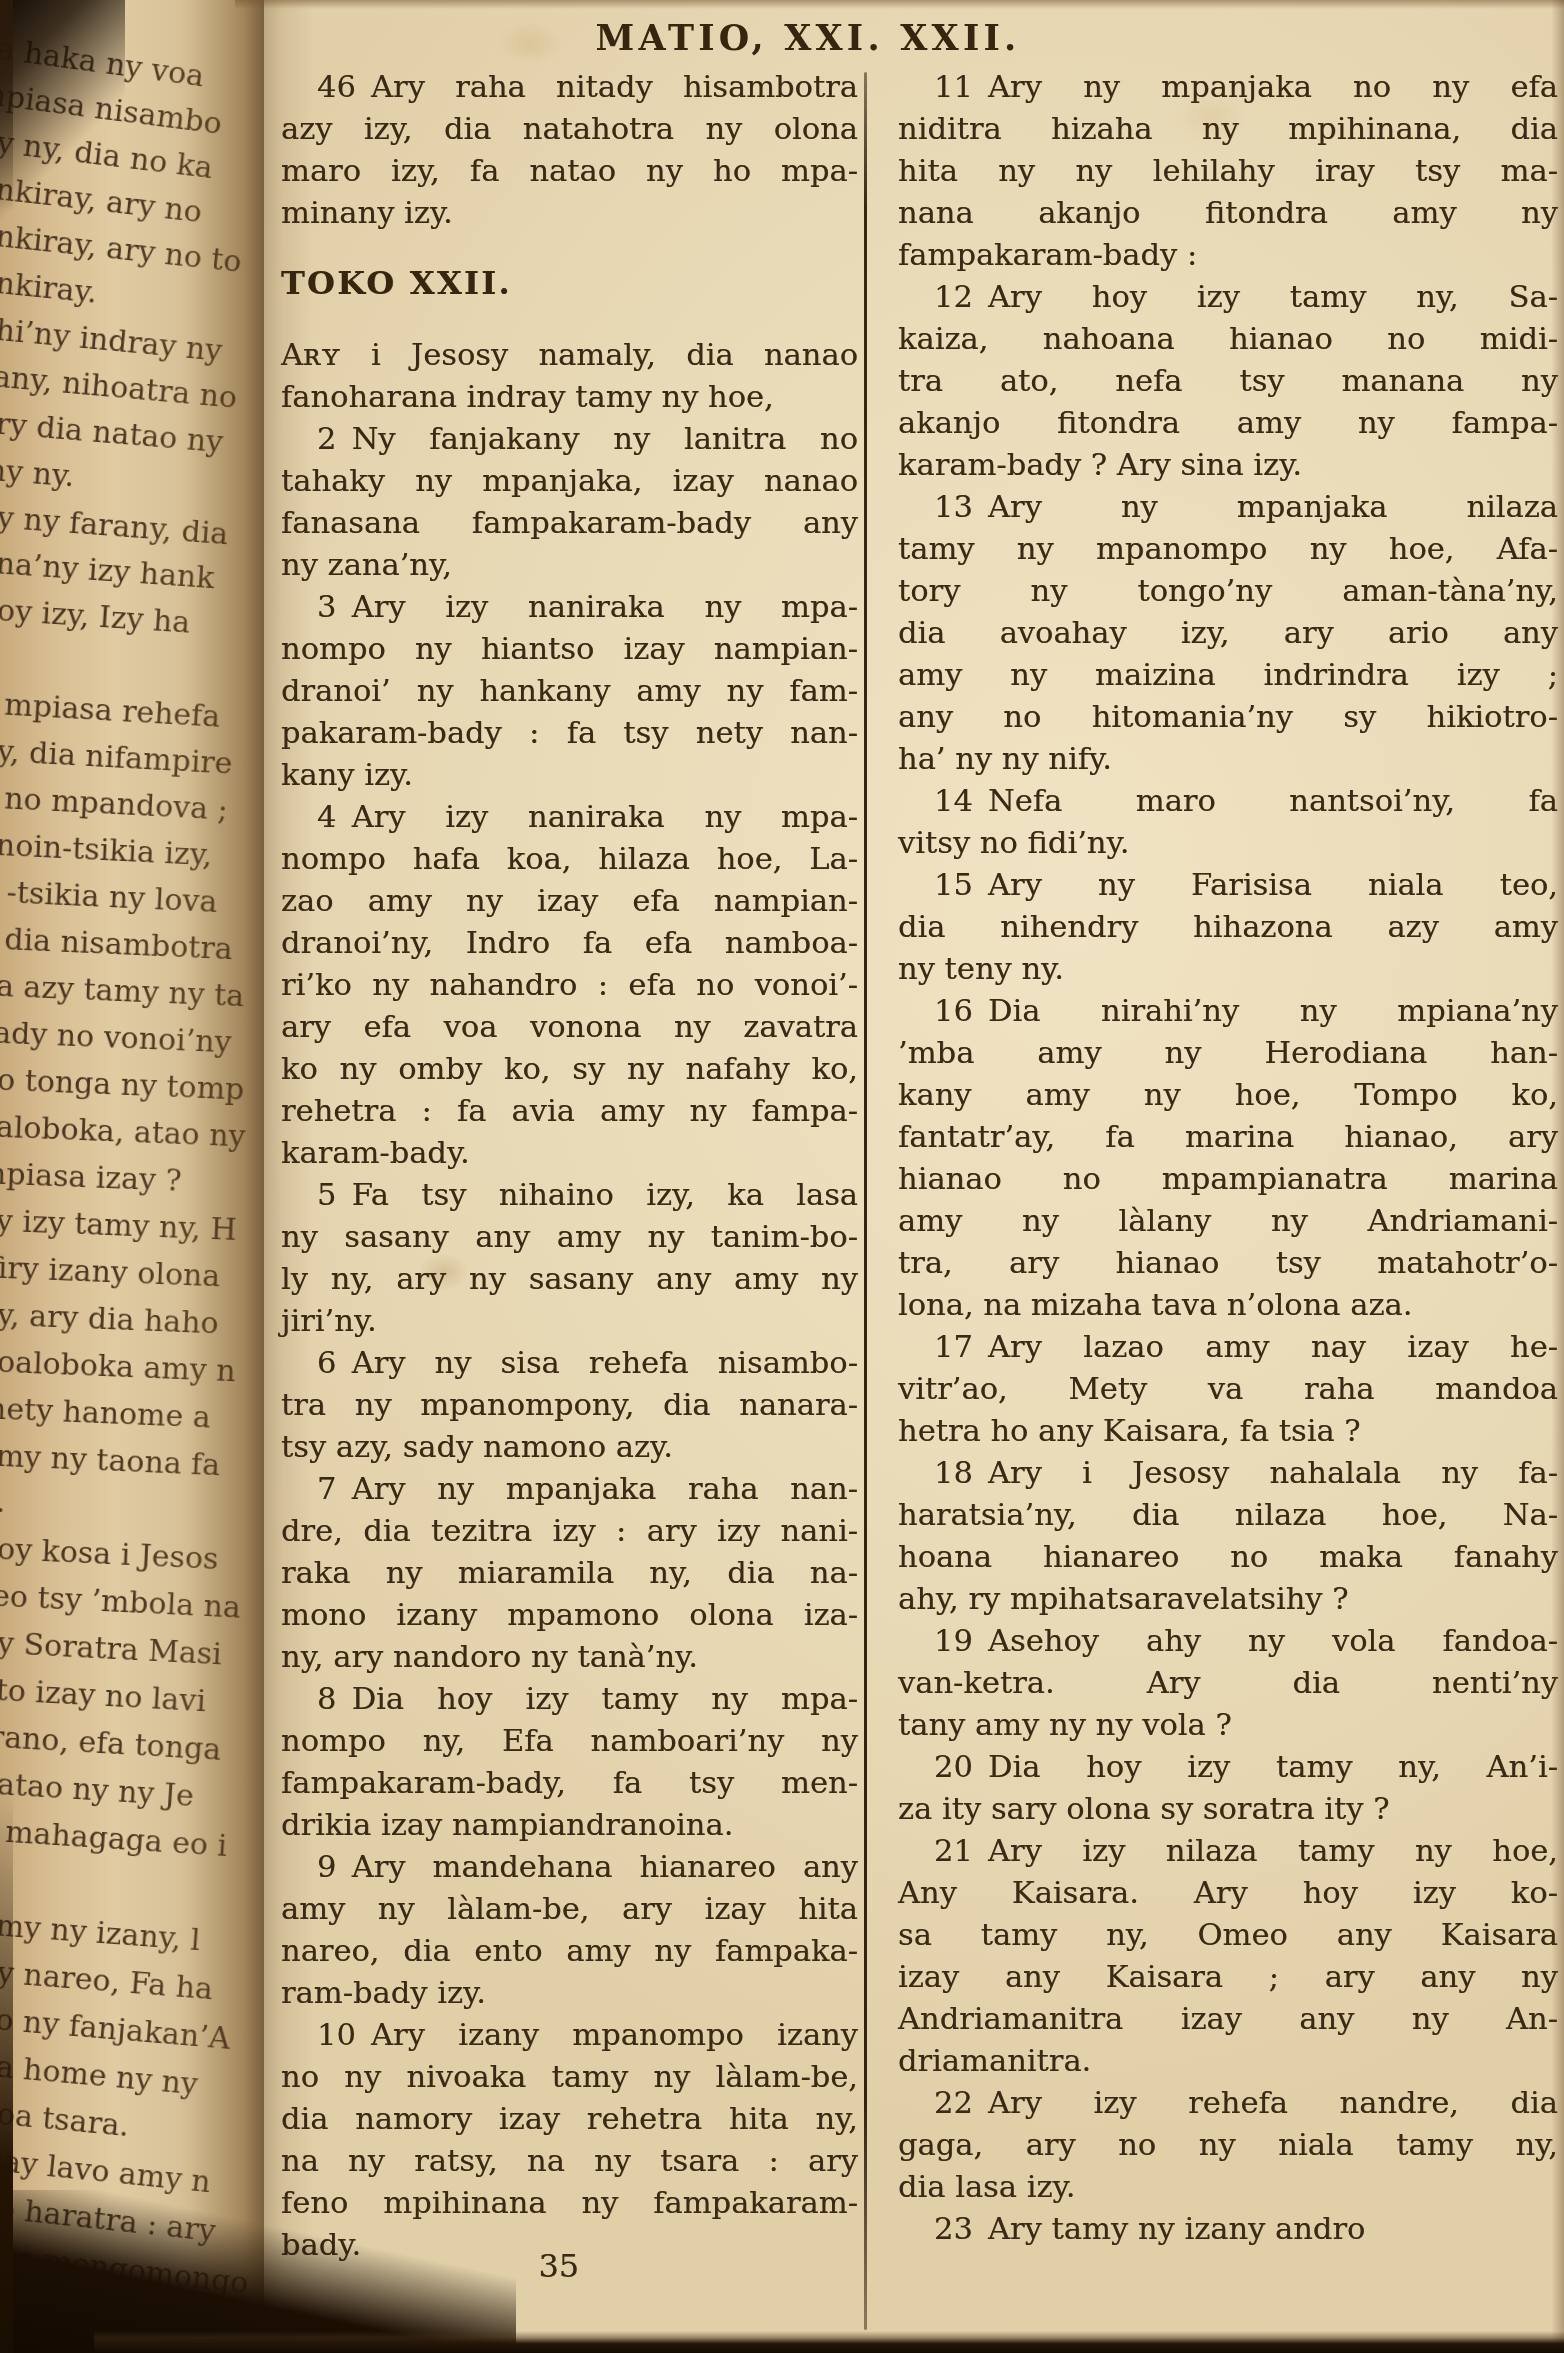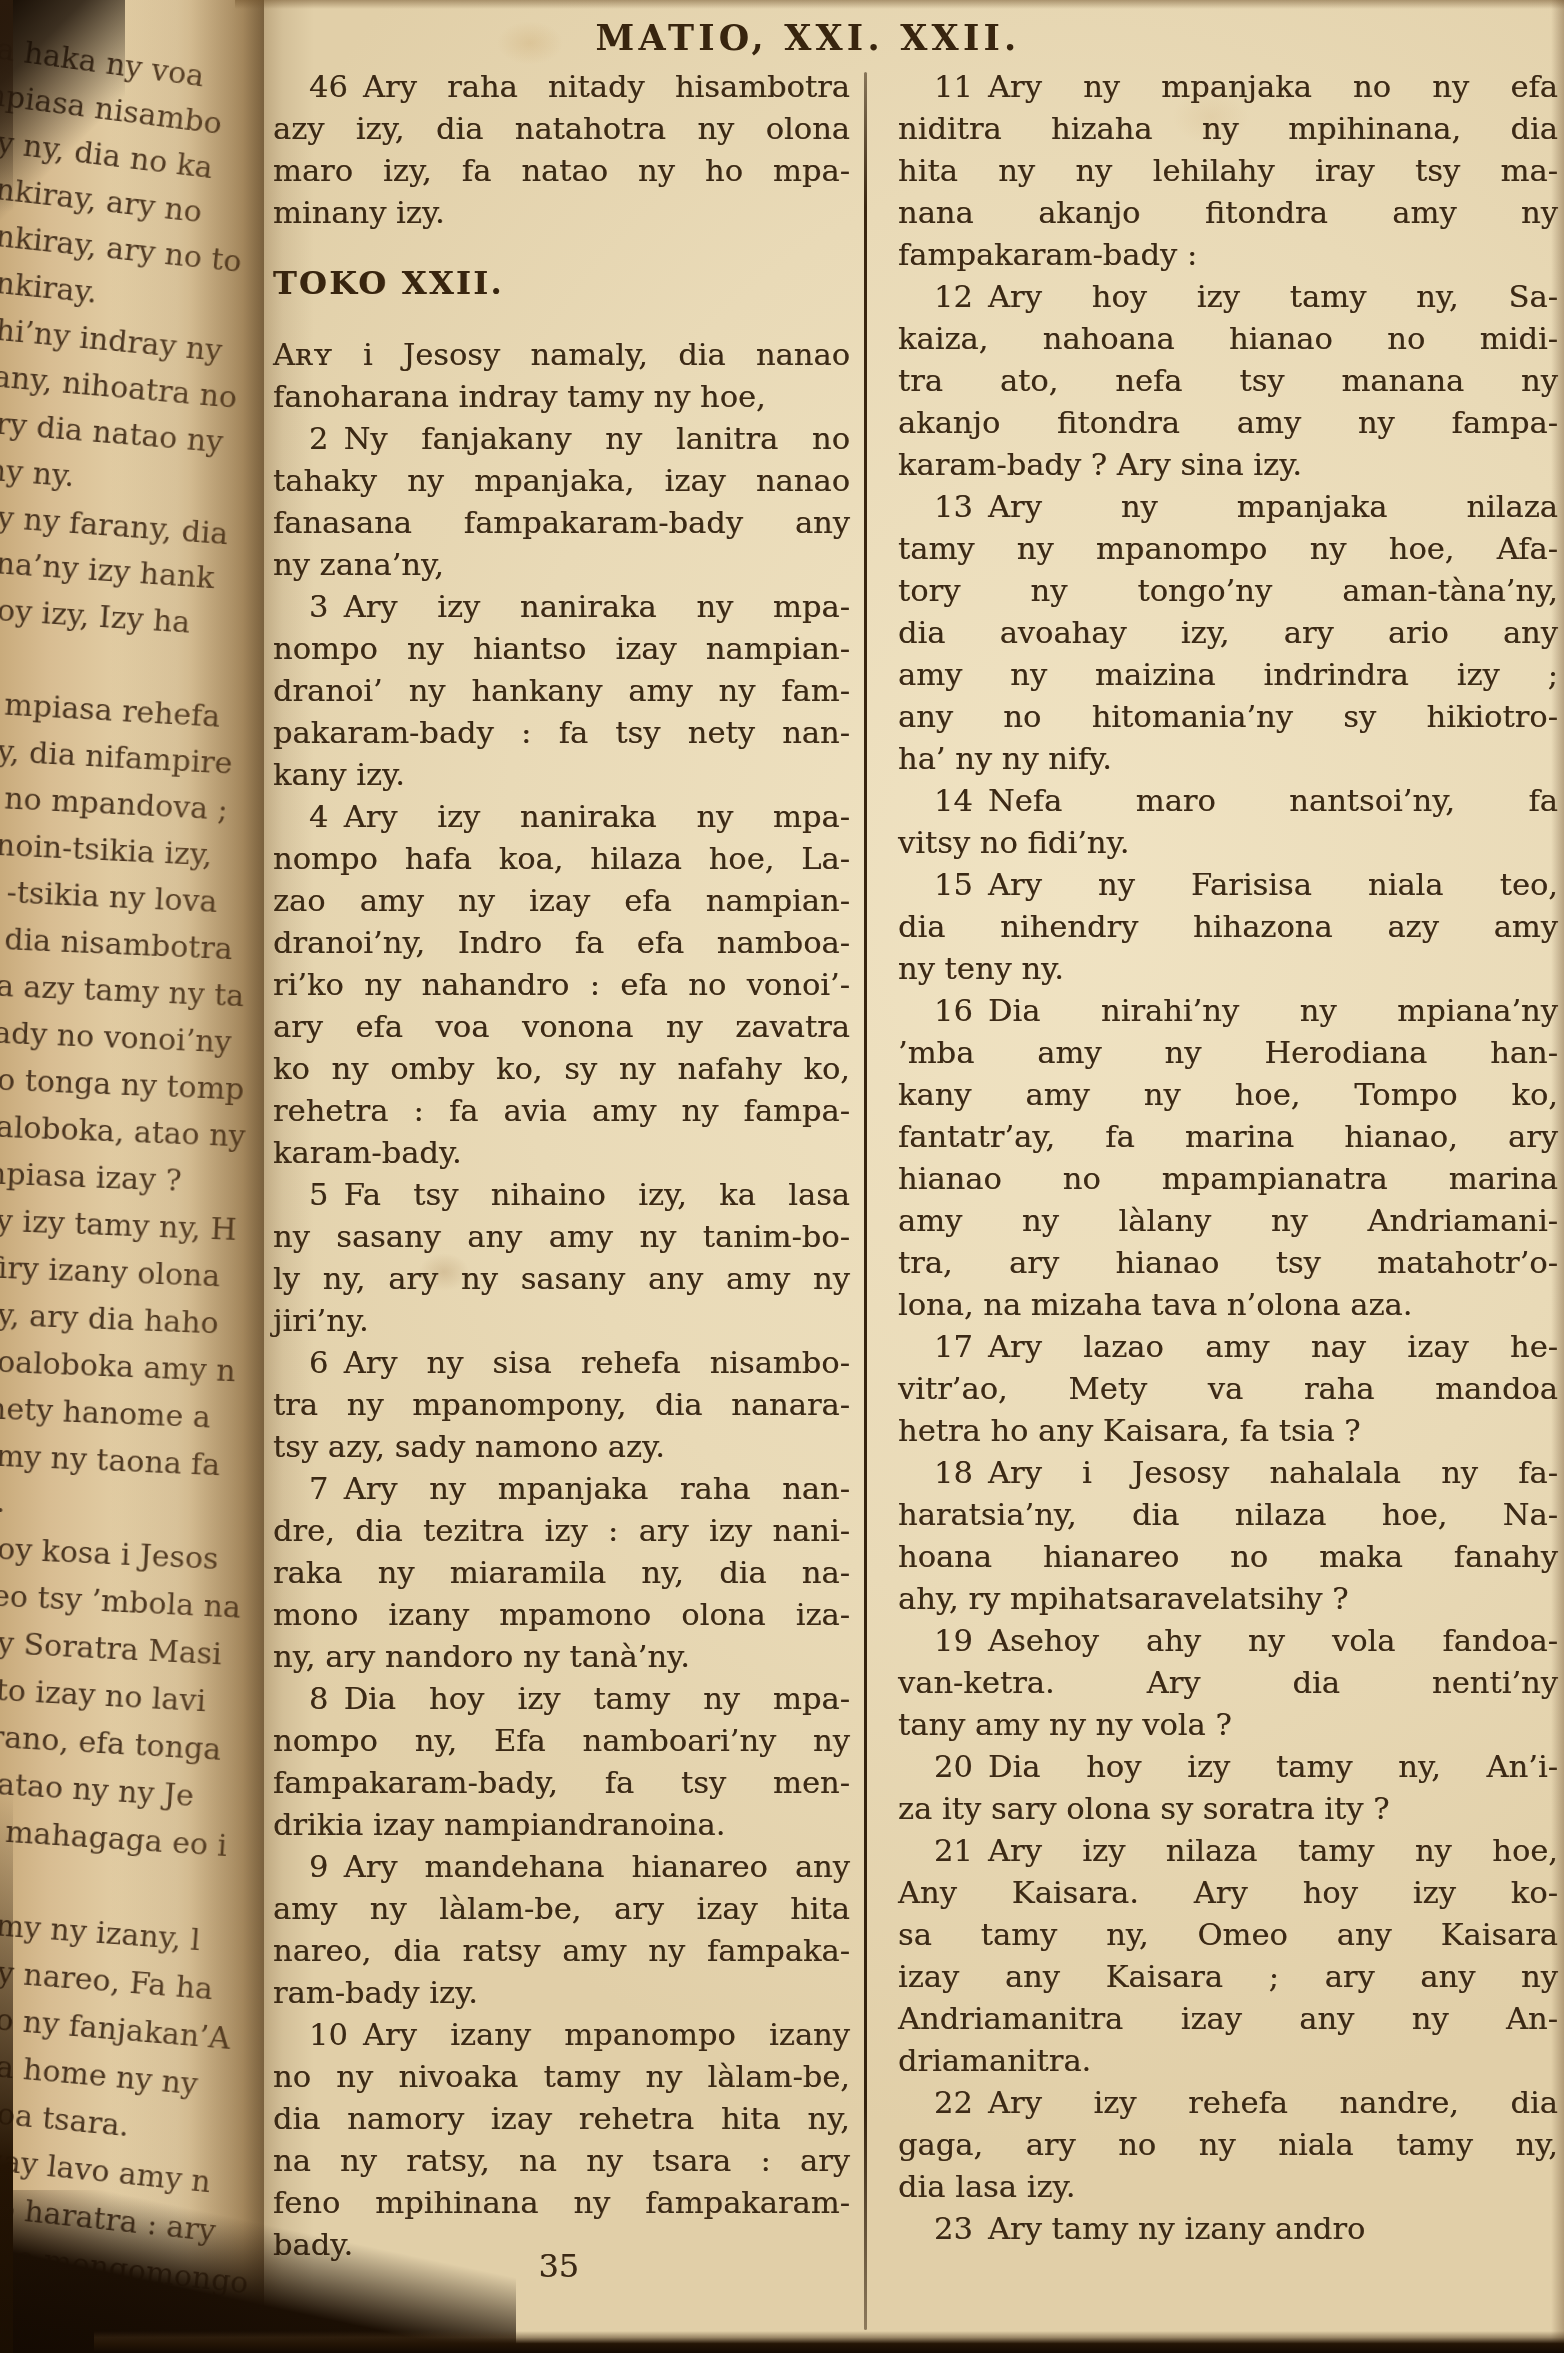--- a/index.html
+++ b/index.html
@@ -37,21 +37,21 @@
       radial-gradient(978px 1252px at 62% 38%,#f0e3c3 0%,#e9dab7 58%,#e1cfa8 100%);
     background-color:#e9dab7;
     padding-left:48px;
   }
   .page-header{
     position:absolute;left:266px;top:17px;width:556px;
     text-align:center;font-size:35px;font-weight:bold;letter-spacing:0.12em;
     color:#38250f;
   }
   .col{position:absolute;top:66px;}
-  .col-left{left:9px;width:577px;}
+  .col-left{left:17px;width:577px;}
   .col-right{left:634px;width:660px;}
   .tline{
     height:42px;line-height:42px;font-size:30.5px;
     text-align:justify;text-align-last:justify;
     text-shadow:0.3px 0.3px 0.4px rgba(62,42,20,0.55);
   }
   .tline.lastline{text-align-last:left;}
   .tline.firstline{padding-left:36px;}
   .chapter-heading{
     margin-top:28px;margin-bottom:30px;height:42px;line-height:42px;
@@ -196,21 +196,21 @@
         <div class="tline">dre, dia tezitra izy : ary izy nani-</div>
         <div class="tline">raka ny miaramila ny, dia na-</div>
         <div class="tline">mono izany mpamono olona iza-</div>
         <div class="tline lastline">ny, ary nandoro ny tanà’ny.</div>
         <div class="tline firstline">8 Dia hoy izy tamy ny mpa-</div>
         <div class="tline">nompo ny, Efa namboari’ny ny</div>
         <div class="tline">fampakaram-bady, fa tsy men-</div>
         <div class="tline lastline">drikia izay nampiandranoina.</div>
         <div class="tline firstline">9 Ary mandehana hianareo any</div>
         <div class="tline">amy ny làlam-be, ary izay hita</div>
-        <div class="tline">nareo, dia ratsy amy ny fampaka-</div>
+        <div class="tline">nareo, dia ento amy ny fampaka-</div>
         <div class="tline lastline">ram-bady izy.</div>
         <div class="tline firstline">10 Ary izany mpanompo izany</div>
         <div class="tline">no ny nivoaka tamy ny làlam-be,</div>
         <div class="tline">dia namory izay rehetra hita ny,</div>
         <div class="tline">na ny ratsy, na ny tsara : ary</div>
         <div class="tline">feno mpihinana ny fampakaram-</div>
         <div class="tline lastline">bady.</div>
       </div>
     <div class="divider"></div>
     <div class="col col-right" id="col-right">

